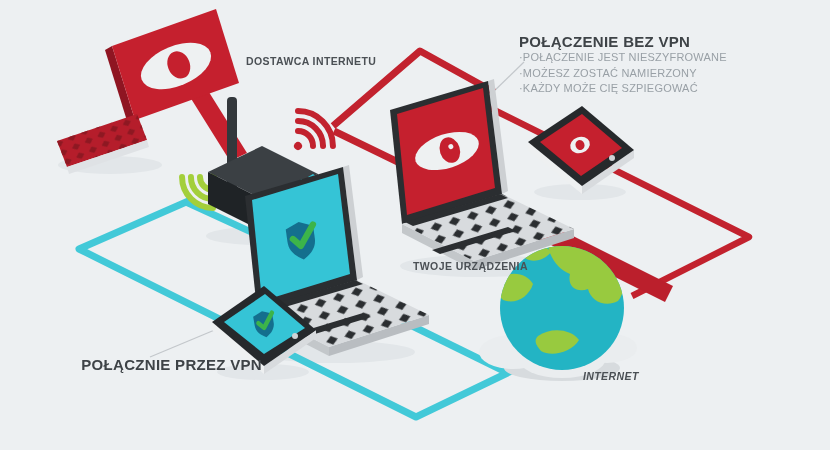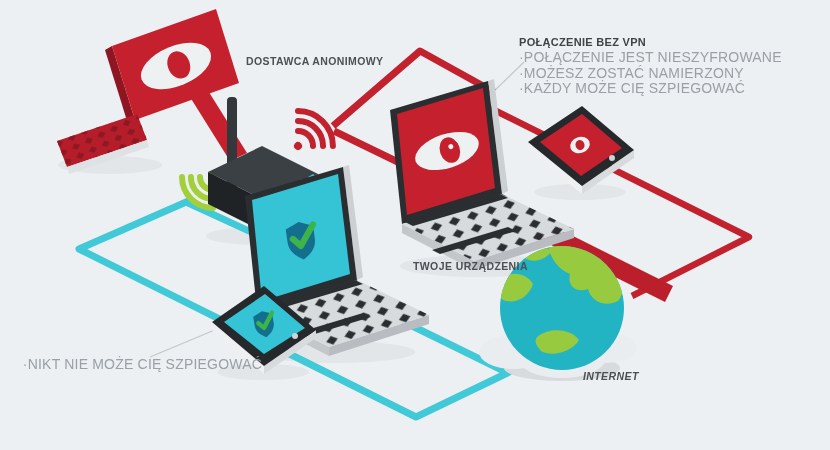--- a/index.html
+++ b/index.html
@@ -9,25 +9,25 @@
     font-family:"Liberation Sans", sans-serif;
   }
   #scene{position:absolute;left:0;top:0;}
   .lbl{
     position:absolute;
     font-size:10.5px;font-weight:700;color:#4b5055;letter-spacing:.4px;
     white-space:nowrap;
   }
   .panel{position:absolute;white-space:nowrap;}
   .panel-title{
-    font-size:11px;font-weight:700;color:#3e4347;letter-spacing:.3px;
+    font-size:15px;font-weight:700;color:#3e4347;letter-spacing:.3px;
     line-height:16px;
   }
   .panel-line{
-    font-size:14px;font-weight:400;color:#99a0a6;letter-spacing:.2px;
+    font-size:11px;font-weight:400;color:#99a0a6;letter-spacing:.2px;
     line-height:15.7px;
   }
   .panel-right{text-align:right;}
 </style>
 </head>
 <body>
 
 <svg id="scene" width="830" height="450" viewBox="0 0 830 450">
   <defs>
     <pattern id="keysDark" width="19" height="13" patternUnits="userSpaceOnUse" patternTransform="rotate(-17)">
@@ -173,28 +173,28 @@
     <circle cx="562" cy="308" r="62" fill="#23b4c4"></circle>
     <g clip-path="url(#globeClip)" fill="#98ca3f">
       <path d="M548,246 C570,238 600,248 616,268 C624,279 626,291 618,301 C605,308 591,301 588,289 C577,293 567,287 570,274 C559,270 550,258 548,246 Z"></path>
       <path d="M498,279 C511,270 527,273 533,284 C529,297 515,305 503,300 C496,292 494,285 498,279 Z"></path>
       <path d="M538,336 C551,327 571,329 579,340 C571,353 551,357 541,351 C535,344 534,340 538,336 Z"></path>
       <path d="M525,251 C534,244 546,245 551,252 C544,261 532,263 525,258 Z"></path>
     </g>
   </g>
 </svg>
 
-<div class="lbl" style="left:246px;top:55px;">DOSTAWCA ANONIMOWY</div>
+<div class="lbl" style="left:246px;top:55px;">DOSTAWCA INTERNETU</div>
 
 <div class="lbl" style="left:413px;top:260px;">TWOJE URZĄDZENIA</div>
 
 <div class="lbl" style="left:583px;top:370px;font-style:italic;">INTERNET</div>
 
 <div class="panel" style="left:519px;top:34px;">
   <div class="panel-title">POŁĄCZENIE BEZ VPN</div>
   <div class="panel-line">·POŁĄCZENIE JEST NIESZYFROWANE</div>
   <div class="panel-line">·MOŻESZ ZOSTAĆ NAMIERZONY</div>
   <div class="panel-line">·KAŻDY MOŻE CIĘ SZPIEGOWAĆ</div>
 </div>
 
 <div class="panel panel-right" style="right:568px;top:357px;">
-  <div class="panel-line">·NIKT NIE MOŻE CIĘ SZPIEGOWAĆ</div>
+  <div class="panel-title">POŁĄCZNIE PRZEZ VPN</div>
 </div>
 
 </body></html>

